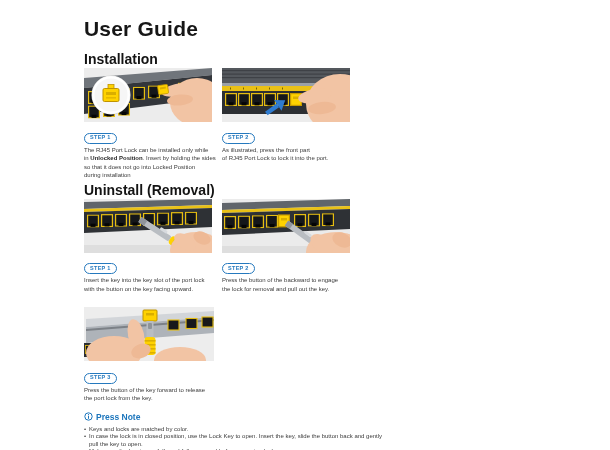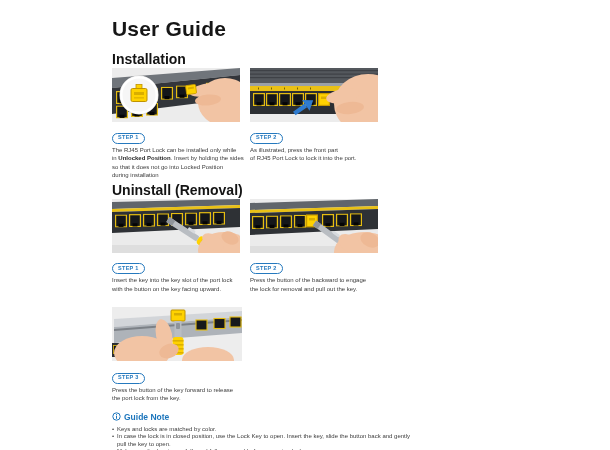--- a/index.html
+++ b/index.html
@@ -1,18 +1,18 @@
 <!DOCTYPE html>
 <html><head>
 <meta charset="utf-8">
 <style>
   html,body{margin:0;padding:0;background:#fff;}
   #page{position:relative;width:610px;height:450px;background:#ffffff;overflow:hidden;
         font-family:"Liberation Sans",sans-serif;color:#3c3c3c;
-        box-sizing:border-box;padding:18px 0 0 112px;}
+        box-sizing:border-box;padding:18px 0 0 84px;}
   h1{margin:0;font-size:21px;line-height:22px;font-weight:800;color:#161616;letter-spacing:.2px;}
   .sec-head{font-size:14px;line-height:9px;font-weight:bold;color:#141414;margin:0;}
   .sec-head.install{margin-top:15px;}
   .sec-head.uninstall{margin-top:6px;}
   .cols{display:flex;gap:10px;}
   .figrow{margin-top:4px;}
   .fig{width:128px;height:54px;overflow:hidden;background:#ececec;}
   .fig svg{display:block;width:100%;height:100%;}
   .fig3{width:130px;height:54px;margin-top:14px;background:#ededed;}
   .steprow{margin-top:3px;}
@@ -240,21 +240,21 @@
     <p class="step-text">Press the button of the key forward to release
 the port lock from the key.</p>
   </div>
 
   <div class="note-head">
     <svg width="9" height="9" viewBox="0 0 9 9">
       <circle cx="4.5" cy="4.5" r="3.7" fill="none" stroke="#1b75bc" stroke-width="1"></circle>
       <rect x="4" y="2.1" width="1" height="1.1" fill="#1b75bc"></rect>
       <rect x="4" y="3.8" width="1" height="3" fill="#1b75bc"></rect>
     </svg>
-    <span>Guide Note</span>
+    <span>Press Note</span>
   </div>
 
   <ul class="bullets">
     <li>
         <span class="mk">•</span>
         <span class="bt">Keys and locks are matched by color.</span>
       </li>
     <li>
         <span class="mk">•</span>
         <span class="bt">In case the lock is in closed position, use the Lock Key to open. Insert the key, slide the button back and gently

